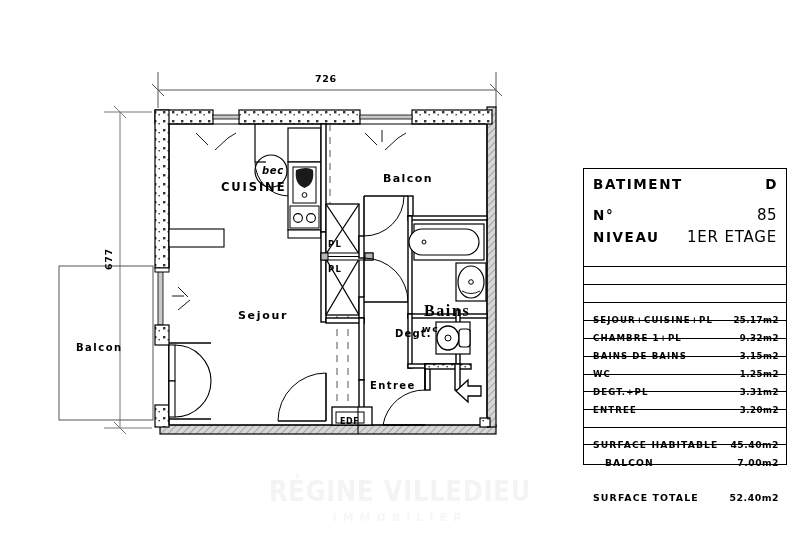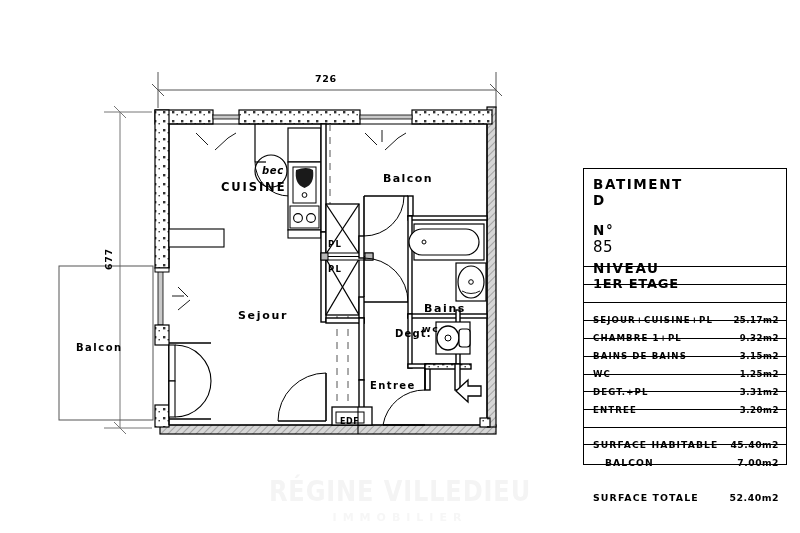--- a/index.html
+++ b/index.html
@@ -41,43 +41,42 @@
   .info-head {
     padding: 7px 9px 9px 9px;
     box-sizing: border-box;
     border-bottom: 1.6px solid #000;
     height: 98px;
   }
   .info-row-head {
     display: flex;
     justify-content: space-between;
     align-items: baseline;
-    flex-direction: column;
   }
   .lbl-big {
     font-family: "DejaVu Sans", sans-serif;
     font-size: 13.5px;
     font-weight: 700;
     letter-spacing: 1.6px;
   }
   .val-big {
     font-family: "DejaVu Sans", sans-serif;
     font-size: 13.5px;
     font-weight: 700;
     letter-spacing: 0.5px;
   }
   .spacer-head { height: 14px; }
   .val-num {
     font-size: 15px;
     font-weight: 400;
     letter-spacing: 0.5px;
   }
   .val-small {
-    font-size: 13px;
-    font-weight: 700;
+    font-size: 15px;
+    font-weight: 400;
     letter-spacing: 0.8px;
   }
   .info-body { }
   .t-row {
     display: flex;
     justify-content: space-between;
     align-items: baseline;
     border-bottom: 1px solid #000;
     height: 18px;
     padding: 0 7px 0 9px;
@@ -110,21 +109,21 @@
     position: absolute;
     font-family: "DejaVu Sans", sans-serif;
     font-weight: 700;
     color: #000;
     white-space: nowrap;
     line-height: 1;
   }
   .lbl-cuisine { left: 194px; top: 182px; font-size: 11.5px; letter-spacing: 1.9px; margin-left: 27px; }
   .lbl-sejour  { left: 238px; top: 310px; font-size: 11px; letter-spacing: 1.7px; }
   .lbl-chambre { left: 383px; top: 173px; font-size: 11px; letter-spacing: 1.4px; }
-  .lbl-bains   { left: 424px; top: 303px; font-size: 11px; letter-spacing: 1.6px; }
+  .lbl-bains   { left: 424px; top: 303px; font-size: 16px; letter-spacing: 1.6px; font-family: Liberation Serif, serif; }
   .lbl-wc      { left: 422px; top: 324px; font-size: 9.5px; letter-spacing: 1.4px; }
   .lbl-degt    { left: 375px; top: 329px; font-size: 10px; letter-spacing: 1.2px; margin-left: 20px; }
   .lbl-entree  { left: 370px; top: 381px; font-size: 10px; letter-spacing: 1.4px; }
   .lbl-balcon  { left: 76px;  top: 343px; font-size: 10px; letter-spacing: 1.5px; }
   .lbl-bec     { left: 262px; top: 166px; font-size: 10px; letter-spacing: 0.6px; font-style: italic; }
   .lbl-pl1     { left: 328px; top: 240px; font-size: 8.5px; letter-spacing: 1.2px; }
   .lbl-pl2     { left: 328px; top: 265px; font-size: 8.5px; letter-spacing: 1.2px; }
   .lbl-edf     { left: 340px; top: 418px; font-size: 8px; letter-spacing: 0.6px; }
   .lbl-dim-h   { left: 315px; top: 74px;  font-size: 9.5px; letter-spacing: 0.6px; }
   .lbl-dim-v   {

